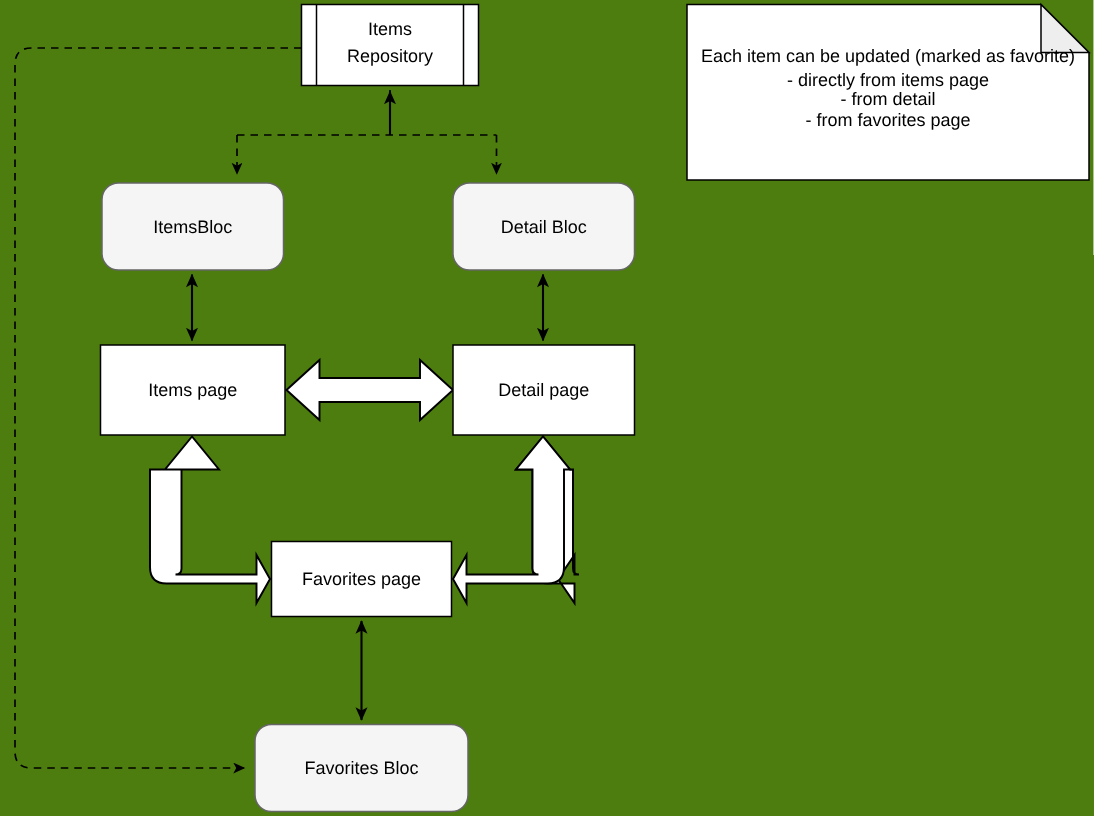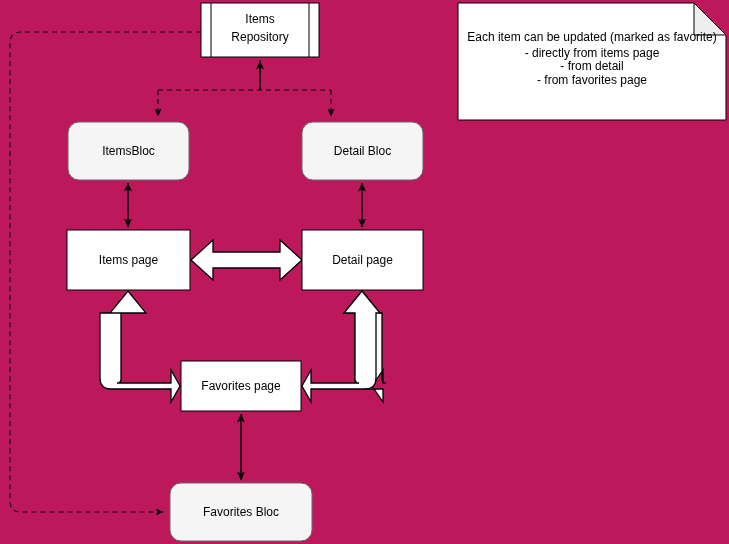--- a/index.html
+++ b/index.html
@@ -5,21 +5,21 @@
 <style>
   html, body {
     margin: 0;
     padding: 0;
     background: #ffffff;
   }
   #canvas {
     position: relative;
     width: 729px;
     height: 544px;
-    background: #be185d;
+    background: #4d7c0f;
     overflow: hidden;
     font-family: "Liberation Sans", sans-serif;
   }
   svg.layer {
     position: absolute;
     left: 0;
     top: 0;
     width: 729px;
     height: 544px;
   }

